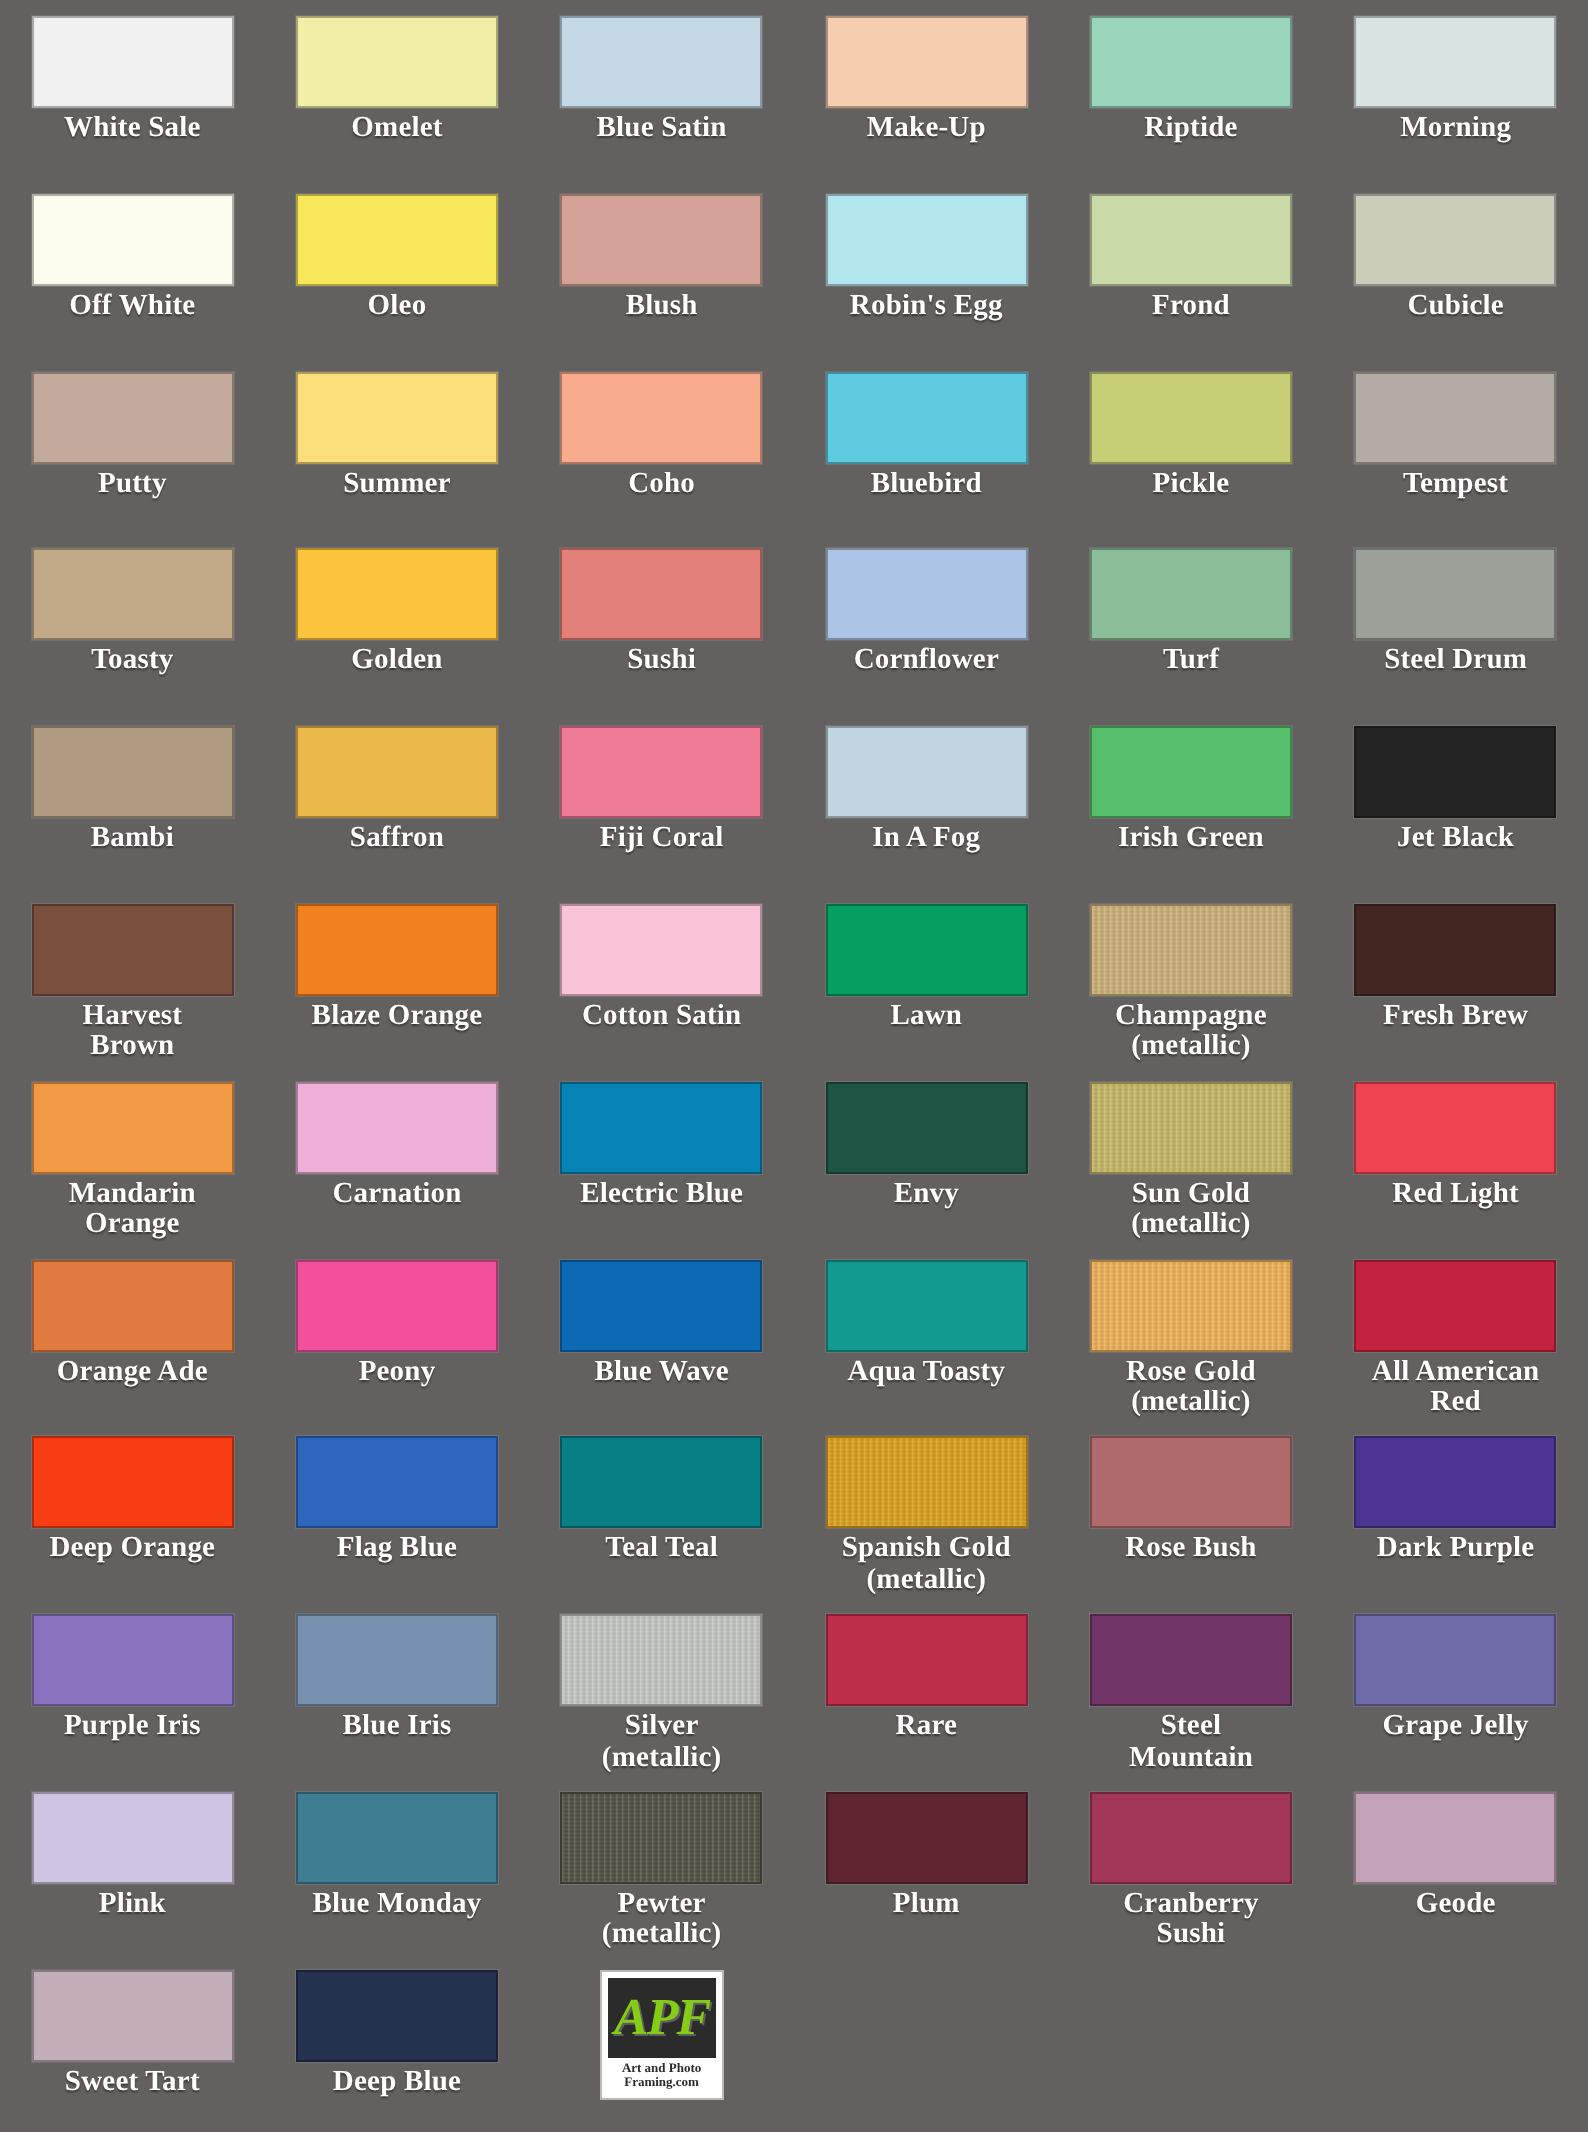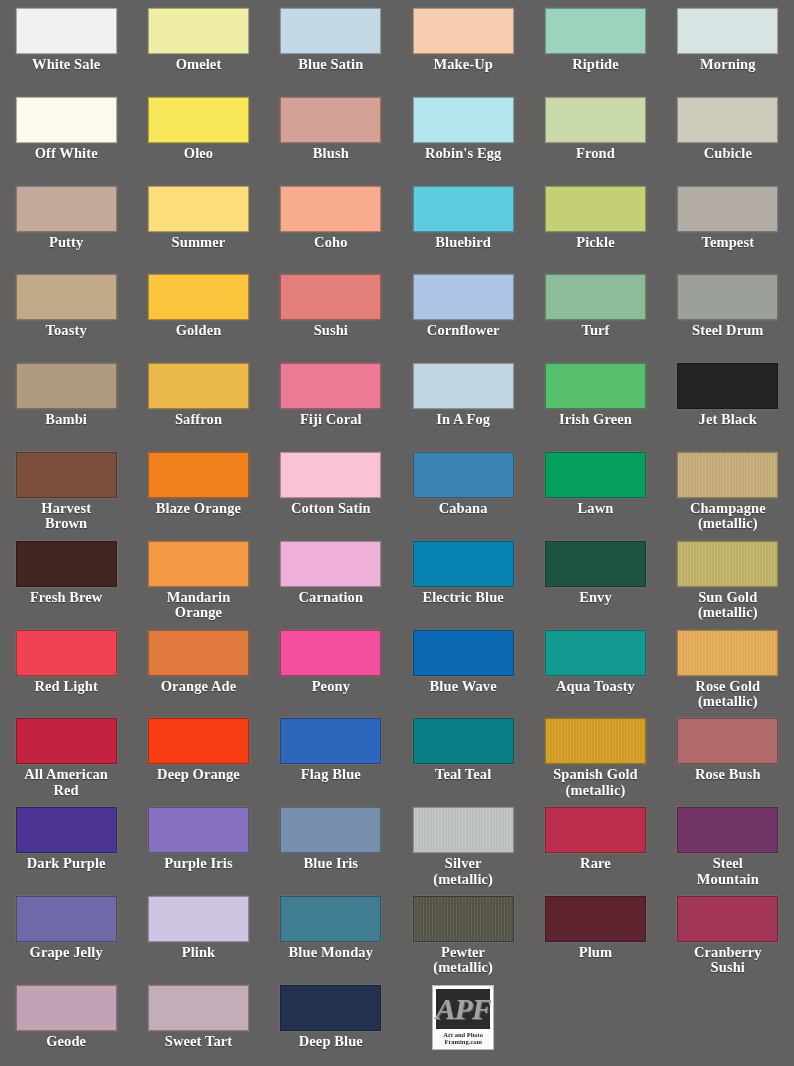--- a/index.html
+++ b/index.html
@@ -96,25 +96,25 @@
   }
   .apf-mark {
     width: 54px;
     height: 40px;
     background: #2b2b2b;
     display: flex;
     align-items: center;
     justify-content: center;
   }
   .apf-mark-text {
-    color: #a3a3a3;
+    color: #84cc16;
     font-family: "Liberation Serif", "DejaVu Serif", serif;
     font-style: italic;
     font-weight: bold;
-    font-size: 30px;
+    font-size: 26px;
     line-height: 26px;
     letter-spacing: -1px;
     text-shadow: 1px 1px 0 rgba(255,255,255,0.25);
   }
   .apf-caption {
     margin-top: 2px;
     color: #2b2b2b;
     font-size: 6.5px;
     line-height: 7.5px;
     text-align: center;
@@ -253,24 +253,20 @@
     </div>
     <div class="swatch-cell">
       <div class="swatch-chip" style="background: rgb(242, 128, 31);"></div>
       <div class="swatch-label">Blaze Orange</div>
     </div>
     <div class="swatch-cell">
       <div class="swatch-chip" style="background: rgb(248, 195, 215);"></div>
       <div class="swatch-label">Cotton Satin</div>
     </div>
     <div class="swatch-cell">
-      <div class="swatch-chip" style="background: rgb(59, 131, 179);"></div>
-      <div class="swatch-label">Cabana</div>
-    </div>
-    <div class="swatch-cell">
       <div class="swatch-chip" style="background: rgb(4, 158, 94);"></div>
       <div class="swatch-label">Lawn</div>
     </div>
     <div class="swatch-cell">
       <div class="swatch-chip metallic" style="background: rgb(205, 179, 124);"></div>
       <div class="swatch-label">Champagne
 (metallic)</div>
     </div>
     <div class="swatch-cell">
       <div class="swatch-chip" style="background: rgb(67, 38, 32);"></div>

